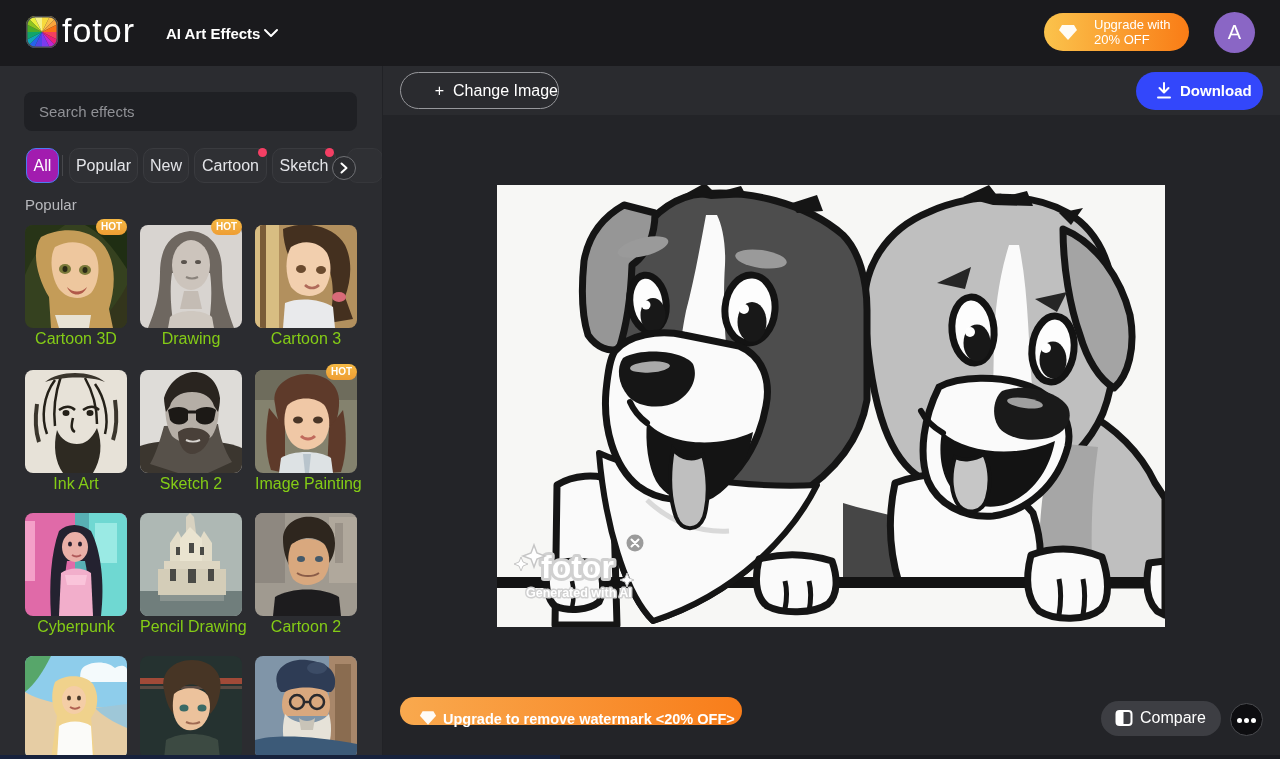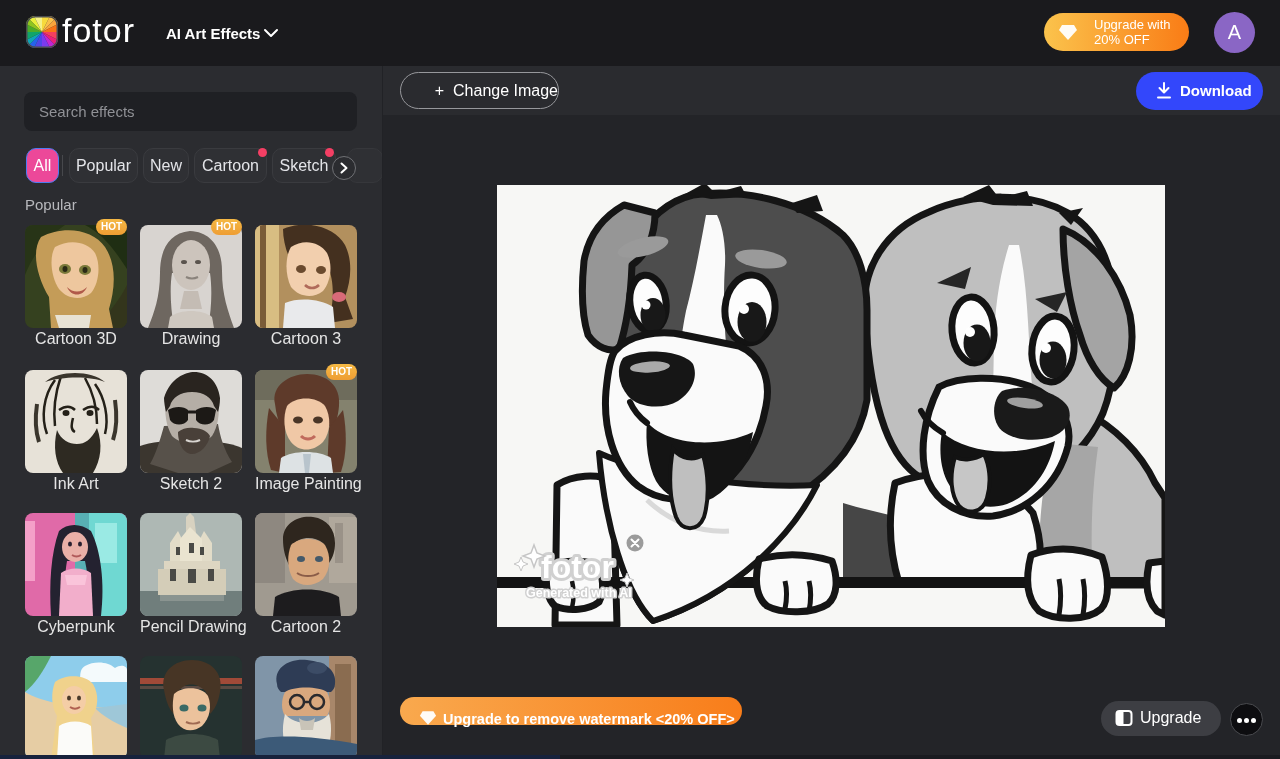--- a/index.html
+++ b/index.html
@@ -14,28 +14,28 @@
     background:linear-gradient(90deg,#fbc34c,#f97c16); color:#fff; }
   #upgbtn .txt { position:absolute; left:50px; top:4px; font-size:13px; font-weight:normal; line-height:15px; }
   #avatar { position:absolute; left:1214px; top:12px; width:41px; height:41px; border-radius:50%;
     background:#8a66c5; color:#fff; font-size:20px; text-align:center; line-height:41px; }
   
   #sidebar { position:absolute; left:0; top:66px; width:383px; height:693px; background:#2b2c30; overflow:hidden; border-right:1px solid #212226; }
   #search { position:absolute; left:24px; top:26px; width:333px; height:39px; background:#1f2024; border-radius:8px;
     color:#909196; font-size:15px; line-height:39px; padding-left:15px; }
   .chip { position:absolute; top:82px; height:35px; background:#2f3034; border:1px solid #3a3b3f; border-radius:10px;
     color:#e3e4e8; font-size:16px; text-align:center; line-height:33px; }
-  .chip.sel { background:#ec4899; border:1.5px solid #4b7cf3; color:#fff; }
+  .chip.sel { background:#a21caf; border:1.5px solid #4b7cf3; color:#fff; }
   .dot { position:absolute; width:9px; height:9px; border-radius:50%; background:#f43f64; top:82px; }
   #chipsep { position:absolute; left:62px; top:89px; width:1px; height:21px; background:#47484c; }
   #arrowbtn { position:absolute; left:332px; top:90px; width:24px; height:24px; border-radius:50%;
     border:1.5px solid #6f7074; background:#2b2c30; color:#fff; text-align:center; line-height:21px; font-size:14px; font-weight:bold; }
   #popular-h { position:absolute; left:25px; top:130px; color:#b7b8bc; font-size:15px; }
   .thumb { position:absolute; width:102px; height:103px; border-radius:8px; overflow:hidden; }
-  .tlabel { position:absolute; width:102px; text-align:center; color:#e5e5e5; font-size:16px; white-space:nowrap; }
+  .tlabel { position:absolute; width:102px; text-align:center; color:#84cc16; font-size:16px; white-space:nowrap; }
   .hot { position:absolute; width:31px; height:16px; border-radius:9px; background:linear-gradient(180deg,#f5b945,#ee9d33);
     color:#fff; font-size:10px; font-weight:bold; text-align:center; line-height:16px; }
   
   #toolbar { position:absolute; left:383px; top:66px; width:897px; height:49px; background:#2a2b2f; }
   #changebtn { position:absolute; left:400px; top:72px; width:159px; height:37px; border:1px solid #97989c;
     border-radius:19px; color:#fff; font-size:16px; text-align:right; line-height:35px; }
   #dlbtn { position:absolute; left:1136px; top:72px; width:127px; height:38px; background:#3347fb; border-radius:19px;
     color:#fff; font-size:15px; font-weight:bold; }
   #canvas { position:absolute; left:383px; top:115px; width:897px; height:644px; background:#232428; }
   #artwrap { position:absolute; left:497px; top:185px; width:668px; height:442px; background:#f7f7f5; }
@@ -421,21 +421,21 @@
   <svg class="abs" style="left:19px;top:13px" width="18" height="16" viewBox="0 0 20 17">
     <path d="M4 1 L16 1 L19 6 L10 16 L1 6 Z" fill="#fff" opacity="0.95"></path>
   </svg>
   <div class="txt">Upgrade to remove watermark &lt;20% OFF&gt;</div>
 </div>
 <div id="cmpbtn">
   <svg class="abs" style="left:14px;top:8px" width="18" height="18" viewBox="0 0 18 18">
     <rect x="1.5" y="2" width="15" height="14" rx="3" fill="none" stroke="#fff" stroke-width="2"></rect>
     <path d="M2 3 L8.5 3 L8.5 15 L2 15 Z" fill="#fff"></path>
   </svg>
-  <div class="abs" style="left:39px;top:8px;">Upgrade</div>
+  <div class="abs" style="left:39px;top:8px;">Compare</div>
 </div>
 <div id="dots">
     <span style="left:6px"></span>
     <span style="left:13px"></span>
     <span style="left:20px"></span>
   </div>
 <div id="bottomstrip">
     <div class="blue"></div>
   </div>
 

